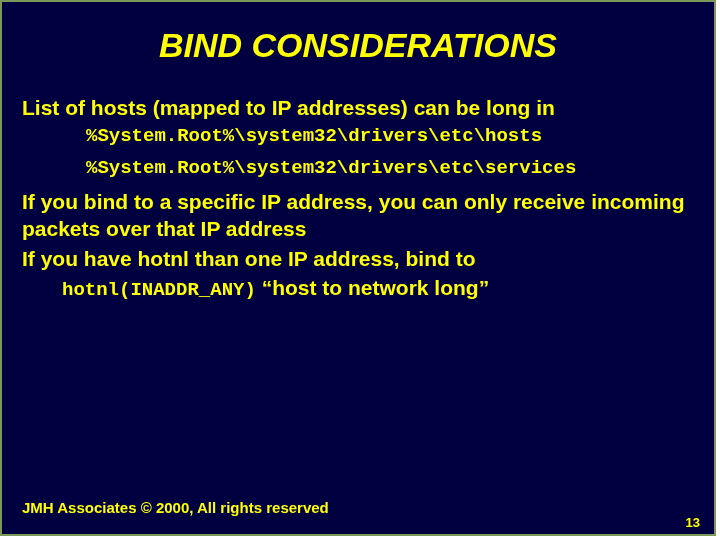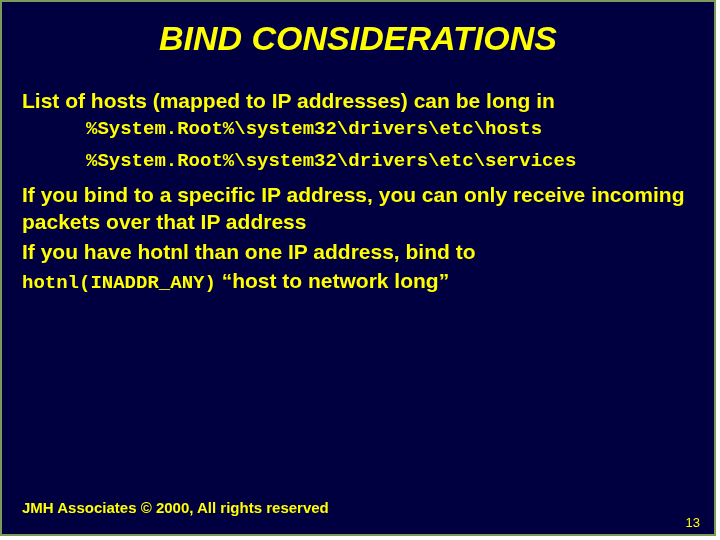--- a/index.html
+++ b/index.html
@@ -17,21 +17,21 @@
     box-sizing: border-box;
     position: relative;
     font-family: Arial, Helvetica, sans-serif;
     color: #ffff00;
   }
   .title {
     text-align: center;
     font-weight: bold;
     font-style: italic;
     font-size: 34px;
-    padding-top: 17px;
+    padding-top: 24px;
     padding-bottom: 30px;
   }
   .body {
     padding: 0 20px;
   }
   .line {
     font-weight: bold;
     font-size: 21px;
     line-height: 1.25;
     margin-bottom: 4px;
@@ -39,20 +39,21 @@
   .code {
     font-family: "Courier New", Courier, monospace;
     font-weight: bold;
     font-size: 19px;
     margin-left: 64px;
     margin-bottom: 10px;
   }
   .mixed-line {
     font-weight: bold;
     font-size: 21px;
+    margin-left: 40px;
     margin-bottom: 10px;
   }
   .mixed-line .mono {
     font-family: "Courier New", Courier, monospace;
     font-size: 19px;
   }
   .mixed-line .quote {
     font-family: Arial, Helvetica, sans-serif;
   }
   .footer {
@@ -60,21 +61,21 @@
     left: 20px;
     bottom: 18px;
     font-weight: bold;
     font-size: 15px;
   }
   .page-num {
     position: absolute;
     right: 14px;
     bottom: 4px;
     font-size: 13px;
-    font-weight: normal;
+    font-weight: bold;
   }
 </style>
 </head>
 <body>
 
 <div class="slide">
   <div class="title">BIND CONSIDERATIONS</div>
 
   <div class="body">
     <div class="line">List of hosts (mapped to IP addresses) can be long in</div>

